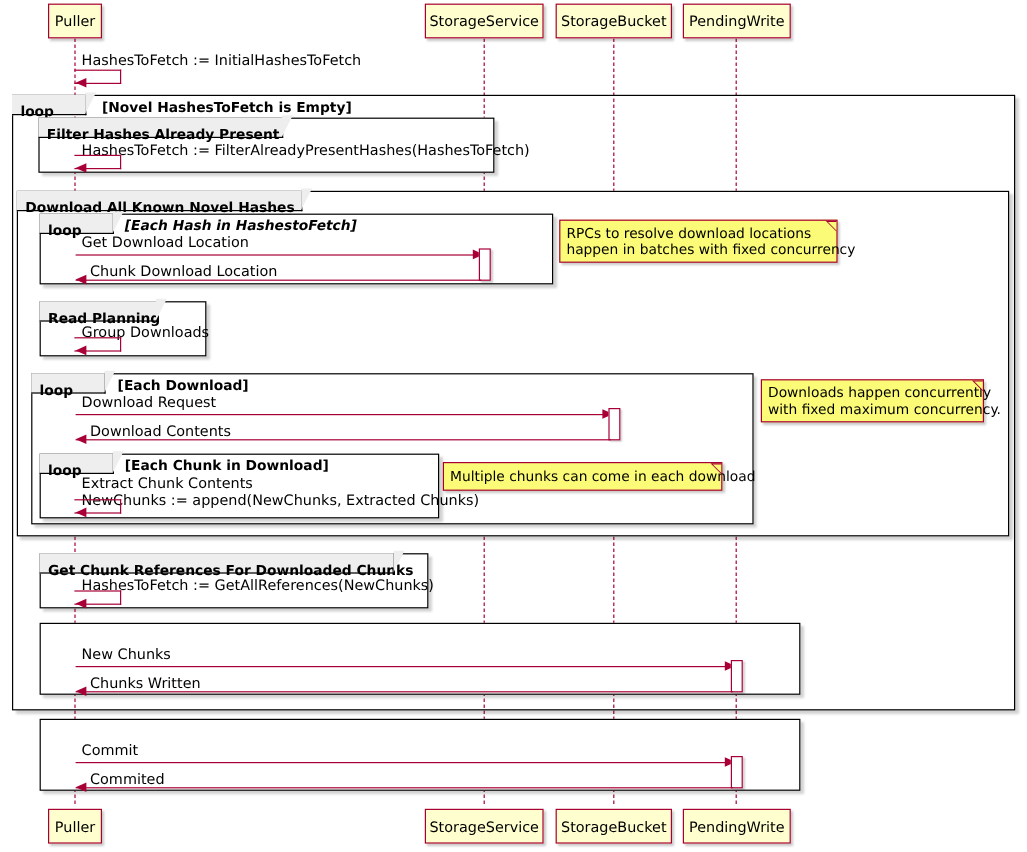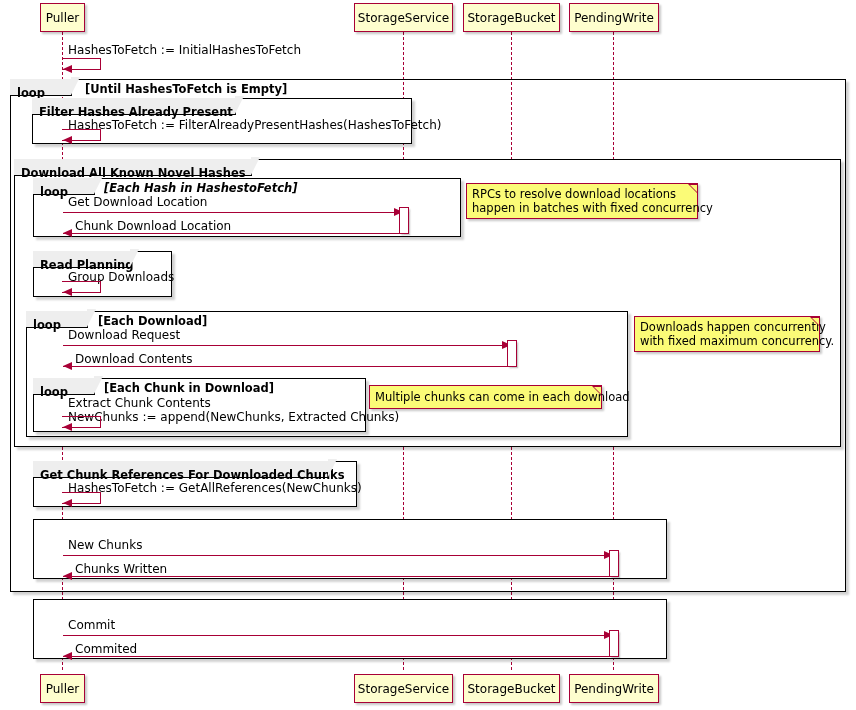--- a/index.html
+++ b/index.html
@@ -173,21 +173,21 @@
 
   <div class="lifeline" style="left:62px; top:32px; height:638px;"></div>
   <div class="lifeline" style="left:403px; top:32px; height:638px;"></div>
   <div class="lifeline" style="left:511px; top:32px; height:638px;"></div>
   <div class="lifeline" style="left:613px; top:32px; height:638px;"></div>
 
   <div class="frame" style="left:10px; top:79px; width:836px; height:513px;"></div>
   <div class="frame-label skew" style="left:10px; top:79px; width:62px;">
     <span>loop</span>
   </div>
-  <div class="frame-cond" style="left:85px; top:82px;">[Until HashesToFetch is Empty]</div>
+  <div class="frame-cond" style="left:85px; top:82px;">[Novel HashesToFetch is Empty]</div>
 
   <div class="frame frame-white" style="left:32px; top:98px; width:380px; height:46px;"></div>
   <div class="frame-label skew" style="left:32px; top:98px; width:204px;">
     <span>Filter Hashes Already Present</span>
   </div>
 
   <div class="frame frame-white" style="left:14px; top:159px; width:827px; height:288px;"></div>
   <div class="frame-label skew" style="left:14px; top:159px; width:238px;">
     <span>Download All Known Novel Hashes</span>
   </div>

